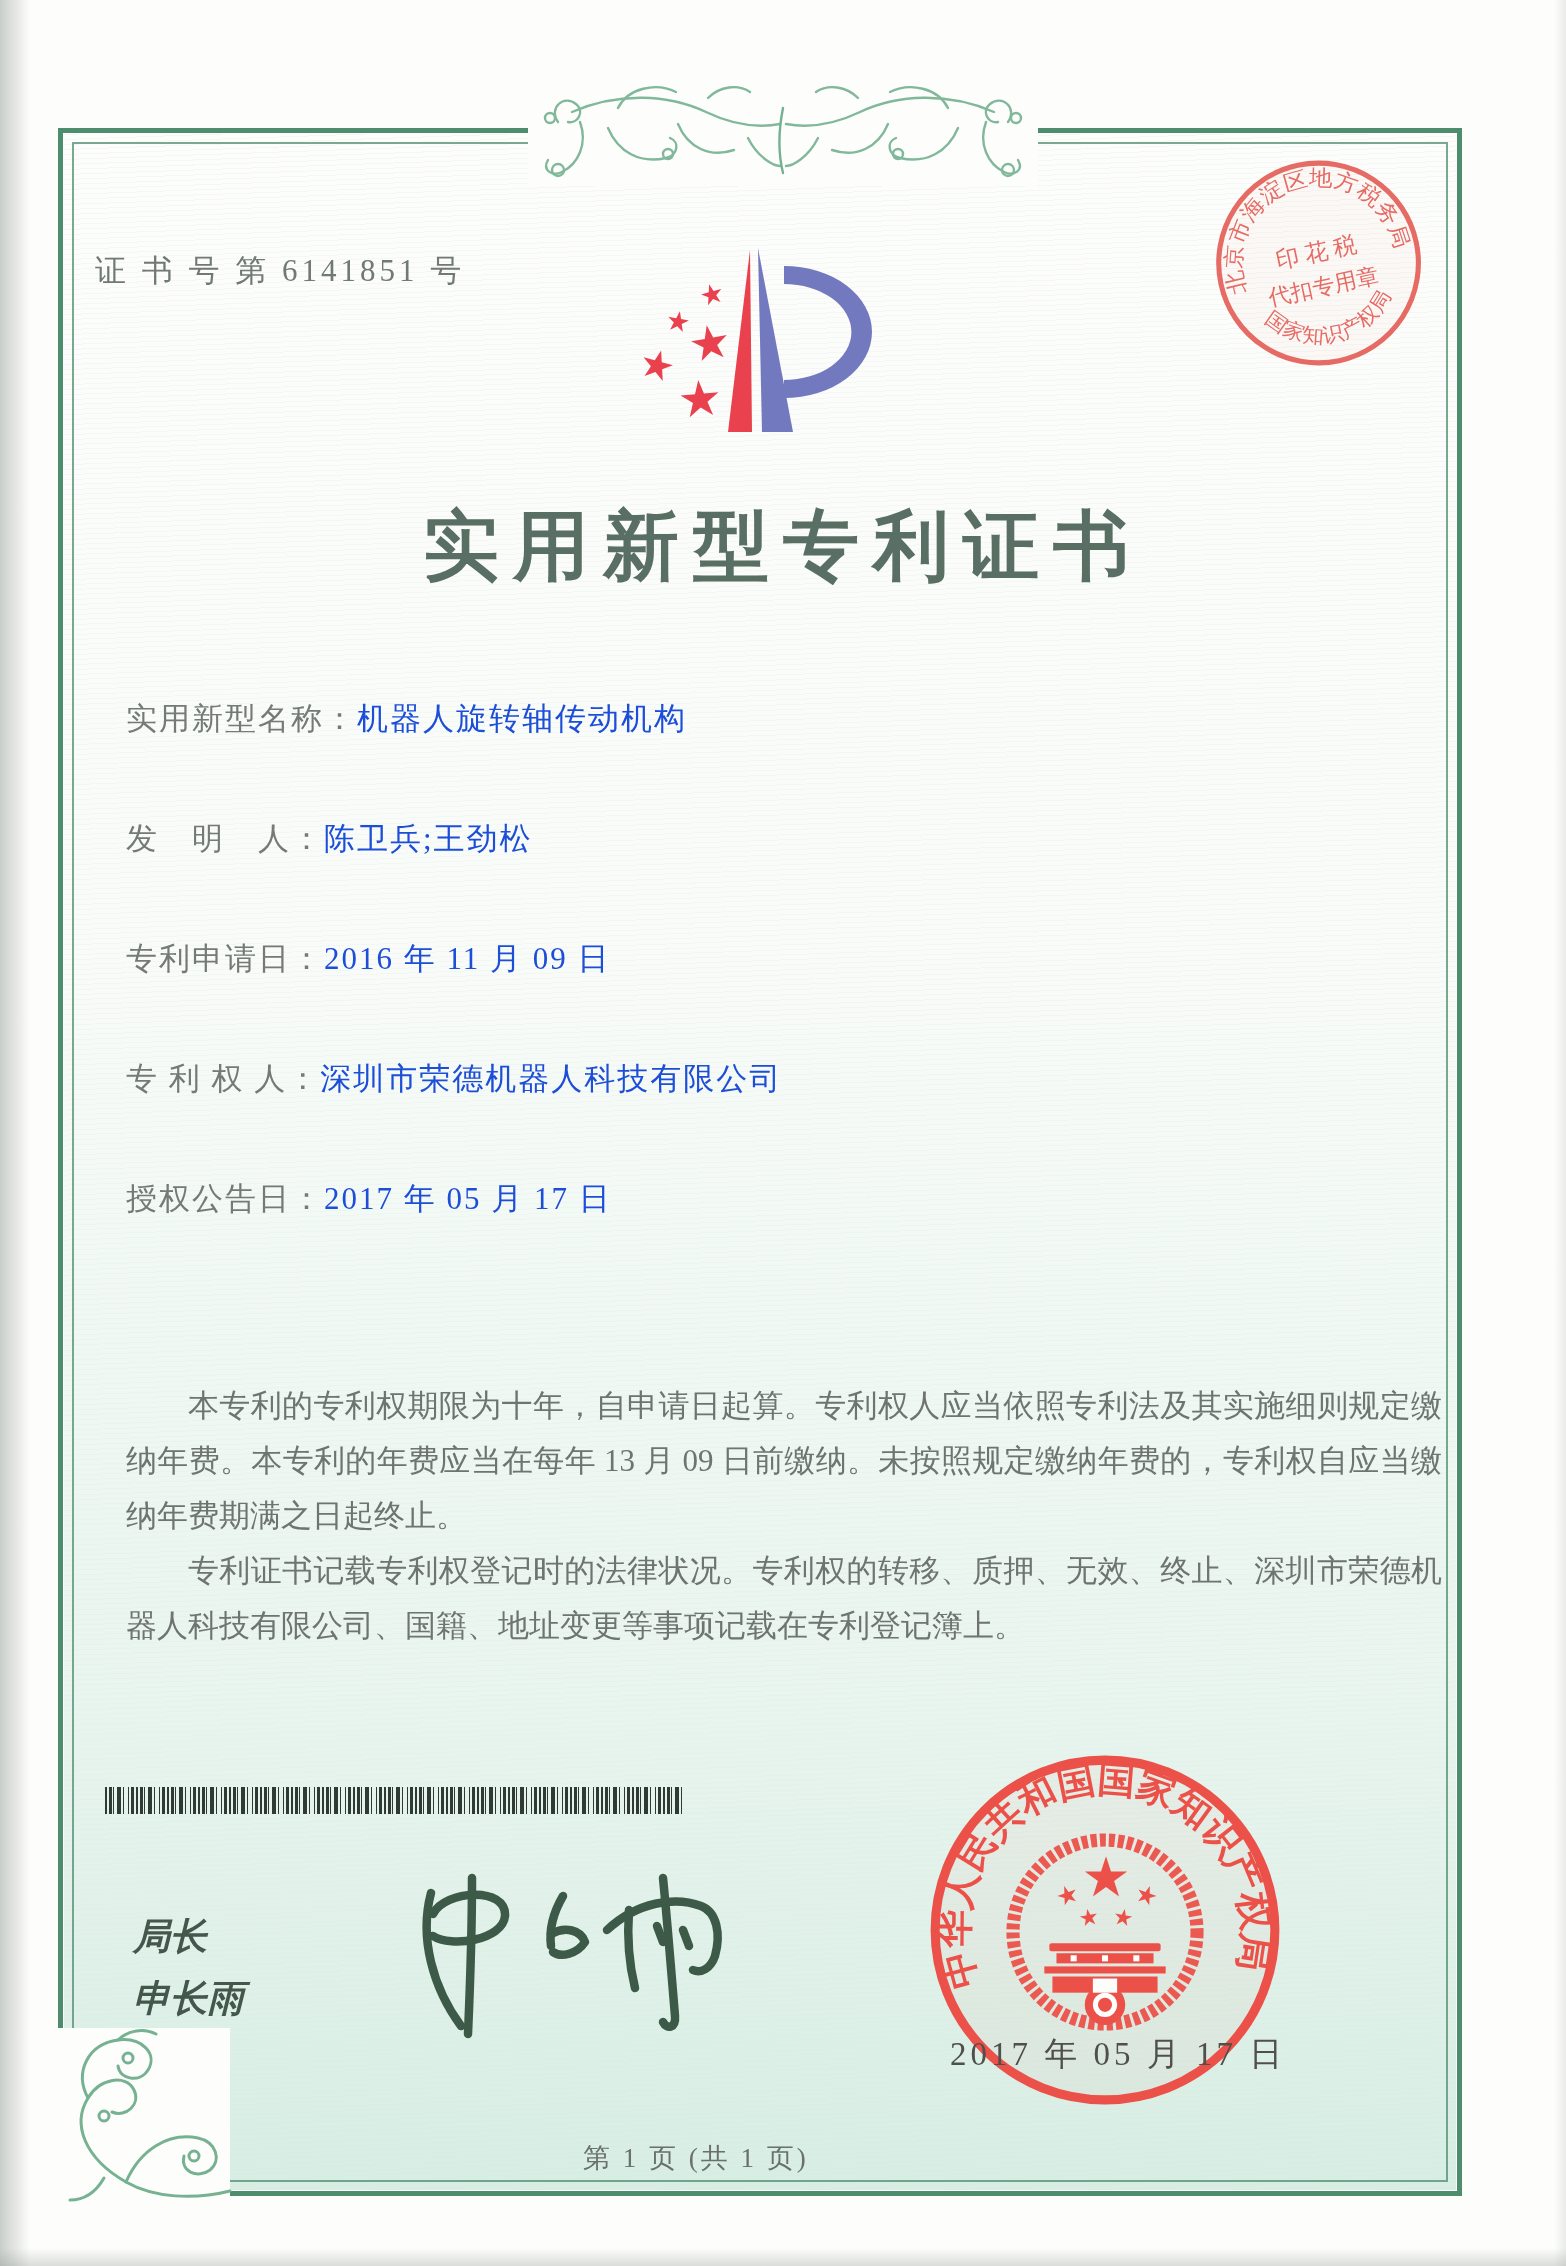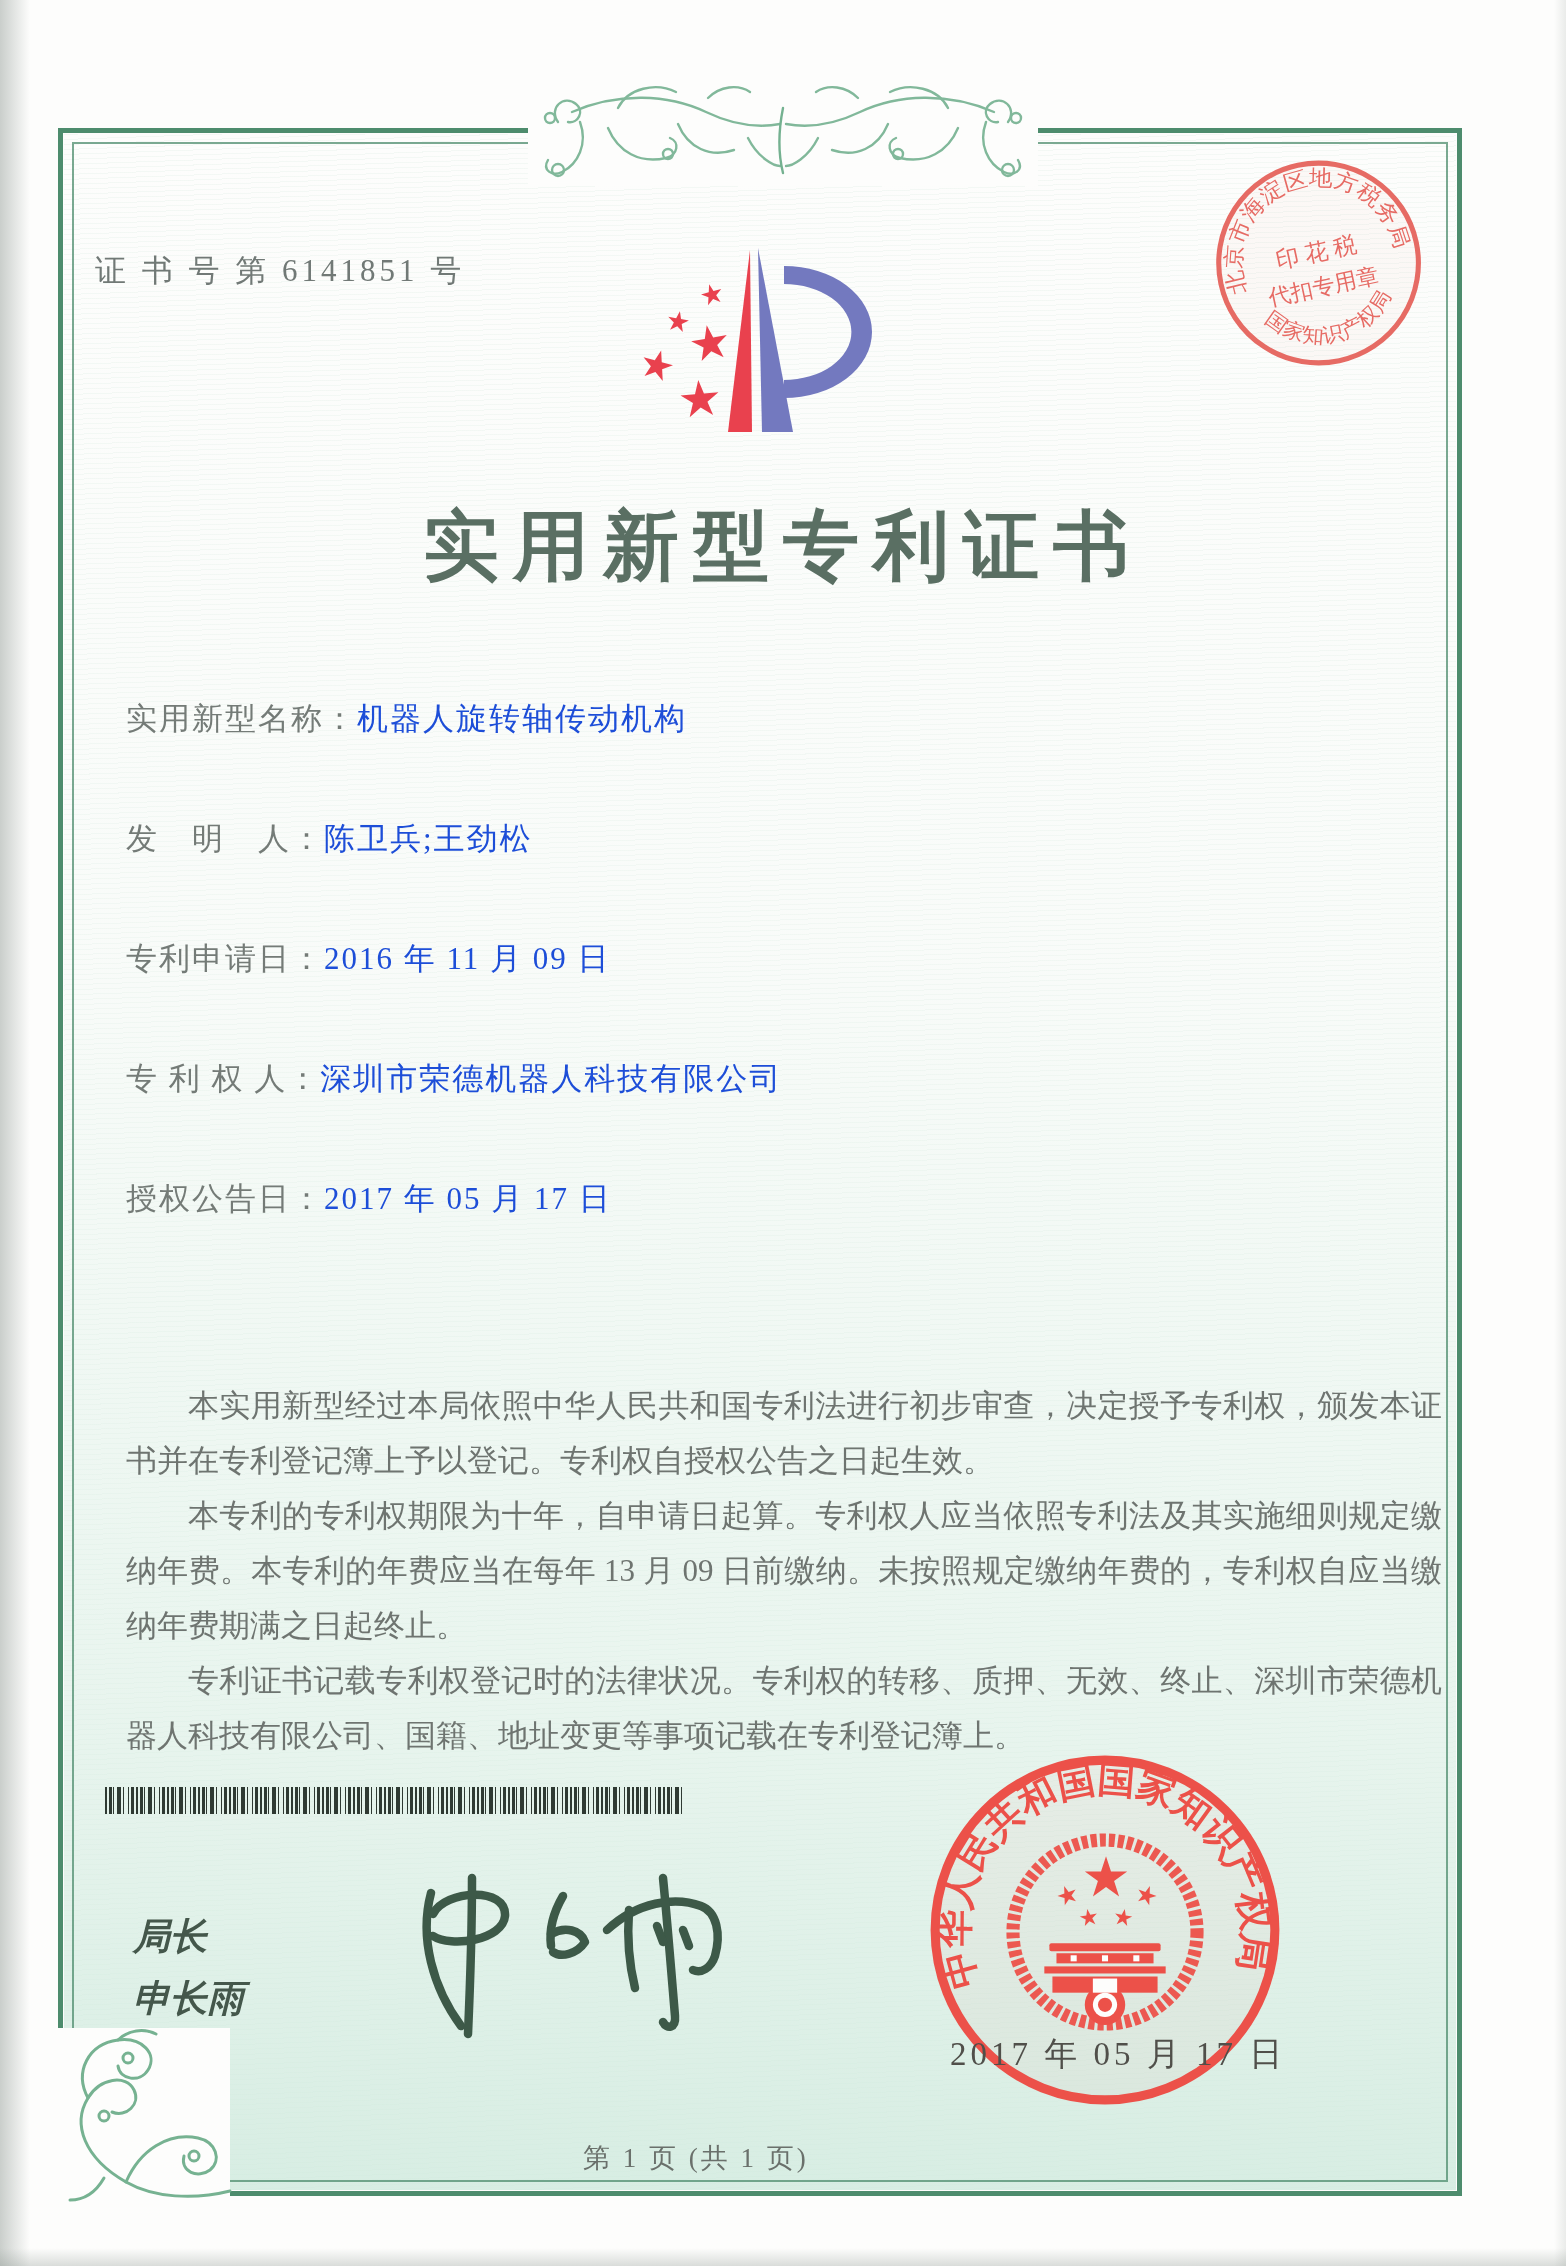--- a/index.html
+++ b/index.html
@@ -183,21 +183,20 @@
     </div>
     <div class="field">
       <span class="flabel">专 利 权 人：</span><span class="fvalue">深圳市荣德机器人科技有限公司</span>
     </div>
     <div class="field">
       <span class="flabel">授权公告日：</span><span class="fvalue">2017 年 05 月 17 日</span>
     </div>
   </div>
 
   <div class="body-text">
-    <p>本实用新型经过本局依照中华人民共和国专利法进行初步审查，决定授予专利权，颁发本证书并在专利登记簿上予以登记。专利权自授权公告之日起生效。</p>
     <p>本专利的专利权期限为十年，自申请日起算。专利权人应当依照专利法及其实施细则规定缴纳年费。本专利的年费应当在每年 13 月 09 日前缴纳。未按照规定缴纳年费的，专利权自应当缴纳年费期满之日起终止。</p>
     <p>专利证书记载专利权登记时的法律状况。专利权的转移、质押、无效、终止、深圳市荣德机器人科技有限公司、国籍、地址变更等事项记载在专利登记簿上。</p>
   </div>
 
   <div class="barcode"></div>
 
   <div class="signer">
     <div>局长</div>
     <div>申长雨</div>
   </div>

